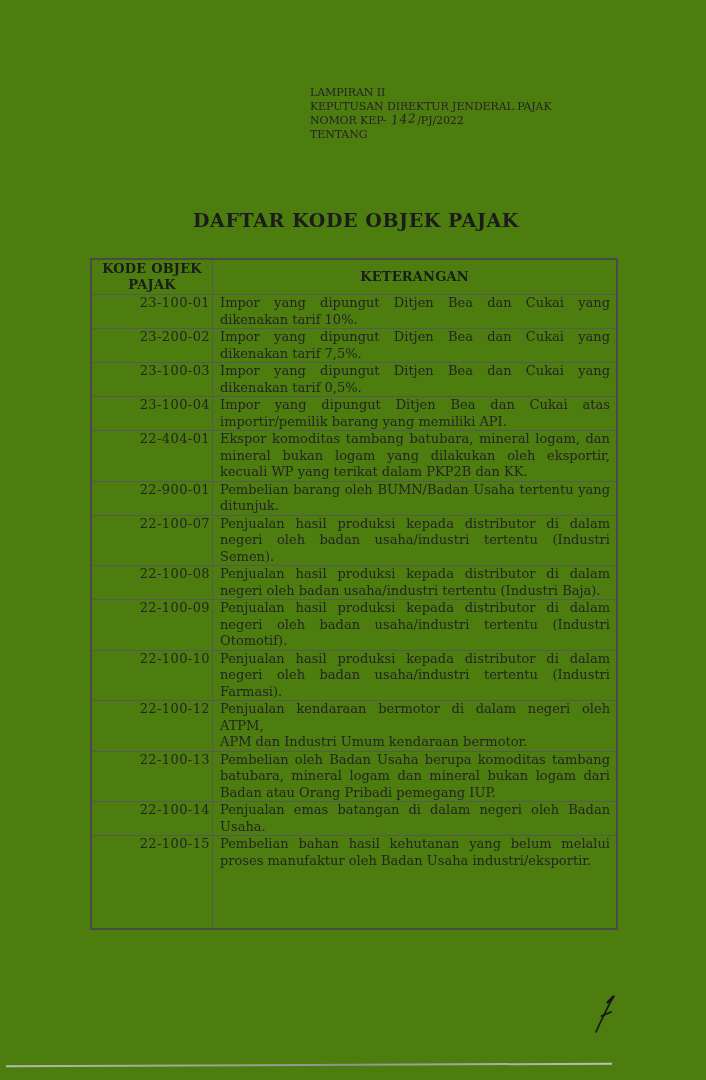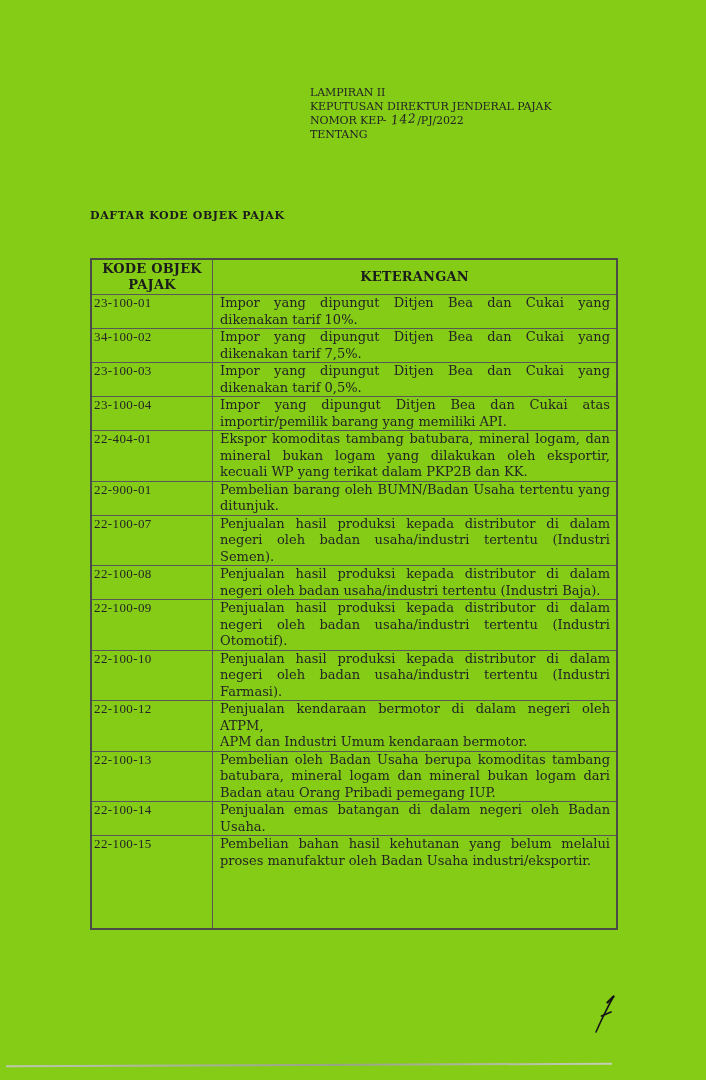--- a/index.html
+++ b/index.html
@@ -1,19 +1,19 @@
 <!DOCTYPE html>
 <html><head>
 <meta charset="utf-8">
 <style>
   html,body{margin:0;padding:0;background:#e8e8e8;}
   .page{
     position:relative;
     width:706px;height:1080px;
-    background:#84cc16;
+    background:#4d7c0f;
     overflow:hidden;
     font-family:"DejaVu Serif", serif;
     color:#242424;
   }
   
   .letterhead{
     position:absolute;left:310px;top:86px;width:313px;
     font-size:11px;line-height:13.6px;
     letter-spacing:-0.1px;
   }
@@ -25,22 +25,22 @@
     letter-spacing:0.5px;
     transform:rotate(-5deg) translateY(-0.5px);
     margin:0 1px;
   }
   
   .jline{text-align:justify;text-align-last:justify;}
   .jline.last{text-align:left;text-align-last:left;}
   
   .doc-title{
     position:absolute;left:90px;top:209px;width:532px;
-    text-align:left;
-    font-weight:bold;font-size:11px;letter-spacing:0.6px;
+    text-align:center;
+    font-weight:bold;font-size:19px;letter-spacing:0.6px;
     color:#1b1b1b;
   }
   
   .kode-table{
     position:absolute;left:90px;top:258px;width:528px;
     border-collapse:collapse;
     table-layout:fixed;
     font-size:13px;
   }
   .kode-table th,.kode-table td{
@@ -51,24 +51,23 @@
   .kode-table{border:2px solid #4a4a4a;}
   .col-kode{width:112px;}
   .kode-table th{
     font-weight:bold;color:#1b1b1b;
     text-align:center;vertical-align:middle;
     line-height:16px;
     padding:1px 4px;
     letter-spacing:0.2px;
   }
   .kode-table td.kode{
-    text-align:left;
+    text-align:right;
     padding:0 2px;
     letter-spacing:0.4px;
-    font-family:Liberation Serif, serif;
   }
   .kode-table td.ket{
     padding:0 6px 0 7px;
   }
   tr.tall td{height:92px;}
   
   .paraf{
     position:absolute;left:591px;top:991px;width:32px;height:44px;
   }
   
@@ -102,21 +101,21 @@
     </thead>
     <tbody>
       <tr>
         <td class="kode">23-100-01</td>
         <td class="ket">
             <div class="jline">Impor yang dipungut Ditjen Bea dan Cukai yang</div>
             <div class="jline last">dikenakan tarif 10%.</div>
           </td>
       </tr>
       <tr>
-        <td class="kode">34-100-02</td>
+        <td class="kode">23-200-02</td>
         <td class="ket">
             <div class="jline">Impor yang dipungut Ditjen Bea dan Cukai yang</div>
             <div class="jline last">dikenakan tarif 7,5%.</div>
           </td>
       </tr>
       <tr>
         <td class="kode">23-100-03</td>
         <td class="ket">
             <div class="jline">Impor yang dipungut Ditjen Bea dan Cukai yang</div>
             <div class="jline last">dikenakan tarif 0,5%.</div>

